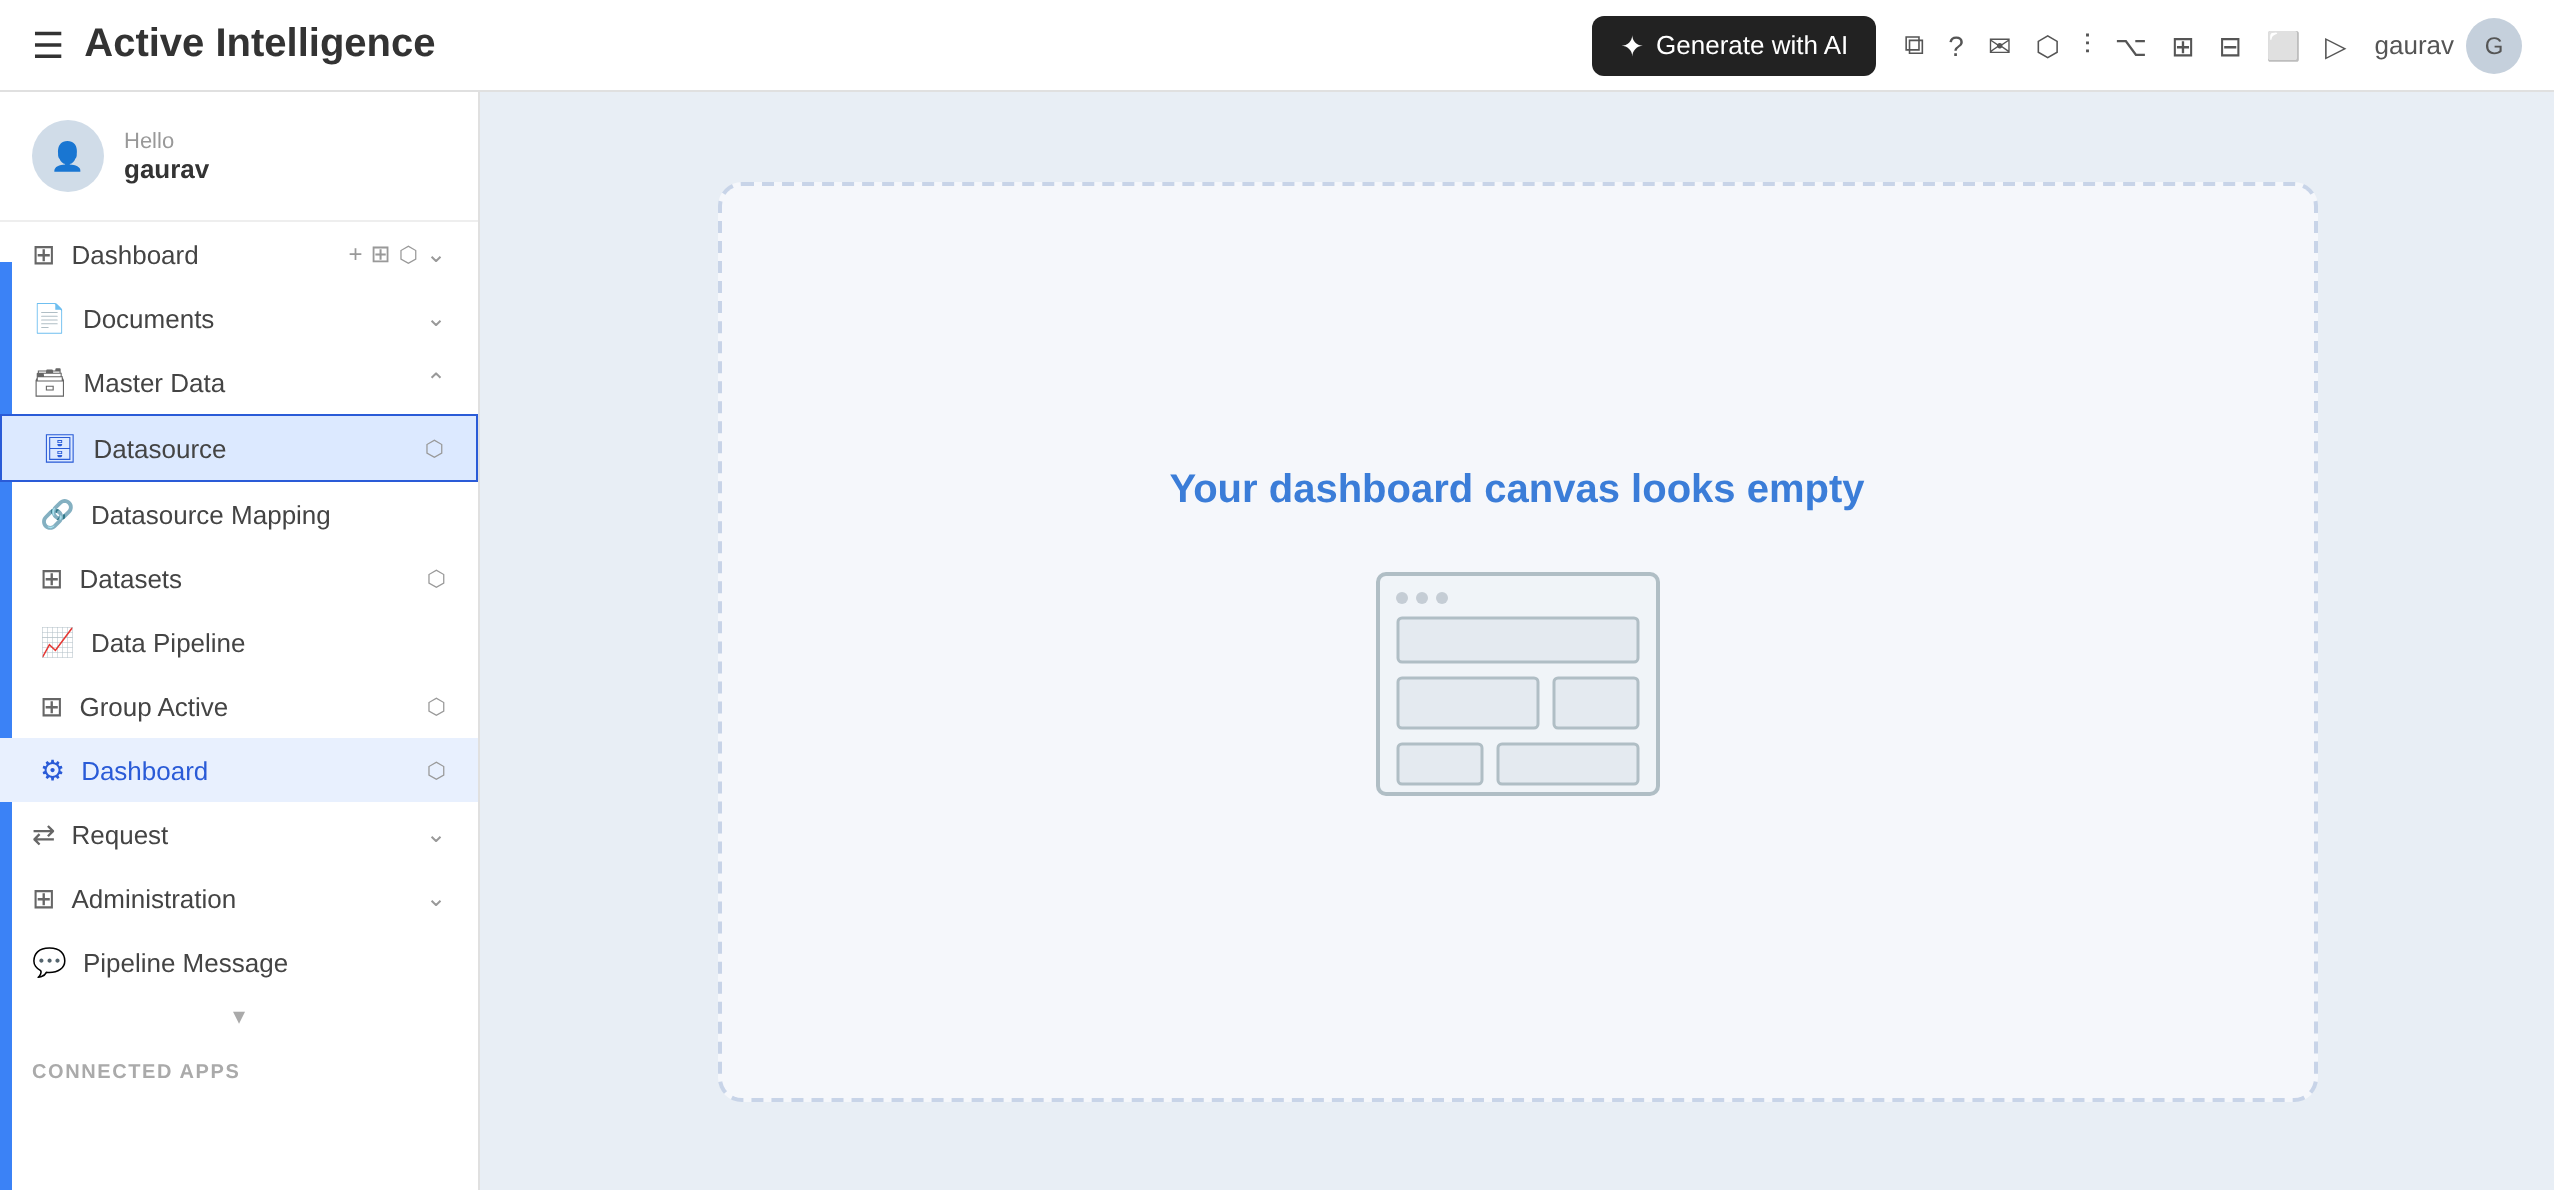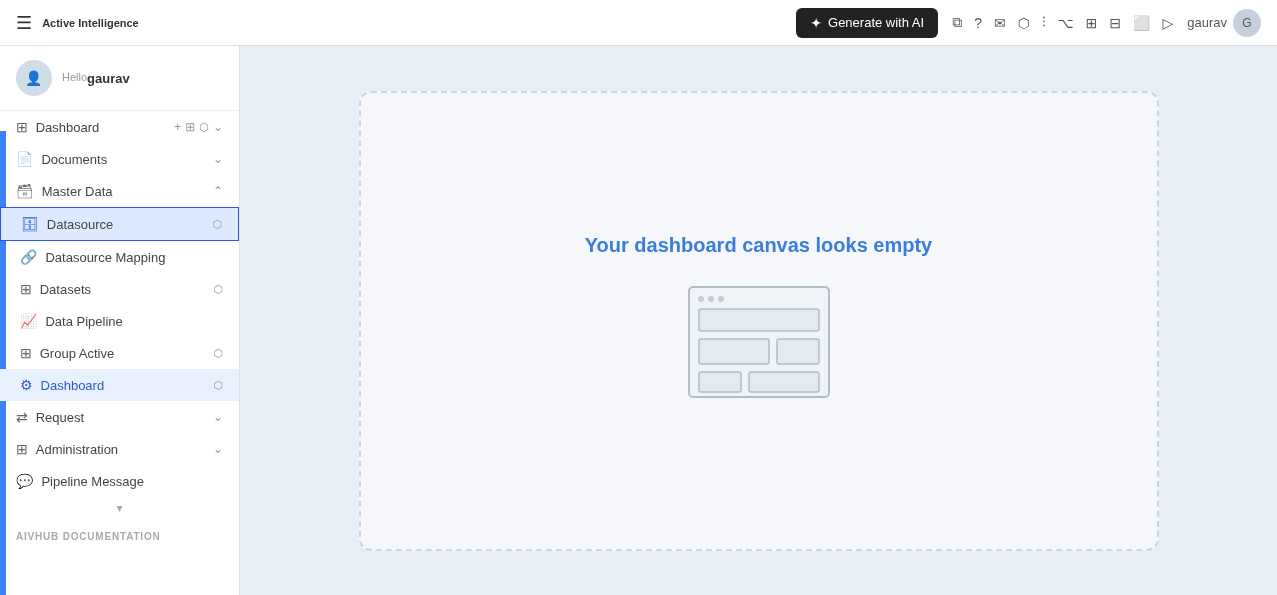--- a/index.html
+++ b/index.html
@@ -6,21 +6,21 @@
     body { font-family: -apple-system, BlinkMacSystemFont, 'Segoe UI', sans-serif; background: #f0f4f8; display: flex; flex-direction: column; height: 595px; overflow: hidden; }
 
     
     .topbar {
       display: flex; align-items: center; justify-content: space-between;
       background: #fff; border-bottom: 1px solid #e0e0e0;
       padding: 0 16px; height: 46px; flex-shrink: 0;
     }
     .topbar-left { display: flex; align-items: center; gap: 10px; }
     .topbar-left .hamburger { font-size: 18px; cursor: pointer; color: #333; }
-    .topbar-left .app-title { font-size: 11px; font-weight: 600; color: #333; }
+    .topbar-left .app-title { font-size: 20px; font-weight: 600; color: #333; }
     .topbar-right { display: flex; align-items: center; gap: 10px; }
     .user-info { display: flex; align-items: center; gap: 6px; font-size: 13px; color: #555; }
     .avatar-sm { width: 28px; height: 28px; border-radius: 50%; background: #c5d0dc; display: flex; align-items: center; justify-content: center; font-size: 12px; color: #555; }
 
     
     .app-body { display: flex; flex: 1; overflow: hidden; }
 
     
     .sidebar {
       width: 240px; background: #fff; border-right: 1px solid #e0e0e0;
@@ -30,21 +30,21 @@
     .sidebar-inner { flex: 1; overflow-y: auto; overflow-x: hidden; }
     .sidebar-inner::-webkit-scrollbar { width: 4px; }
     .sidebar-inner::-webkit-scrollbar-thumb { background: #ccc; border-radius: 2px; }
 
     
     .user-profile {
       display: flex; align-items: center; gap: 10px;
       padding: 14px 16px; border-bottom: 1px solid #eee;
     }
     .avatar-lg { width: 36px; height: 36px; border-radius: 50%; background: #d0dce8; display: flex; align-items: center; justify-content: center; font-size: 14px; color: #666; flex-shrink: 0; }
-    .user-greet { display: flex; }
+    .user-greet { display: flex; flex-direction: column; }
     .user-greet .hello { font-size: 11px; color: #999; }
     .user-greet .username { font-size: 13px; font-weight: 600; color: #333; }
     .nav-item {
       display: flex; align-items: center; justify-content: space-between;
       padding: 8px 16px; cursor: pointer; font-size: 13px; color: #444;
       position: relative;
     }
     .nav-item.active { background: #e8f0fe; color: #2a5bd7; }
     .nav-item.highlighted { background: #dce9ff; border: 1.5px solid #2a5bd7; }
     .nav-item-left { display: flex; align-items: center; gap: 8px; }
@@ -249,22 +249,22 @@
 
       <div class="nav-item">
         <div class="nav-item-left">
           <span class="nav-icon">💬</span>
           <span>Pipeline Message</span>
         </div>
       </div>
 
       <div class="scroll-arrow">▾</div>
 
-
-      <div class="sidebar-section-label">AIVHUB DOCUMENTATION</div>
+      <div class="sidebar-section-label">CONNECTED APPS</div>
+
 
     </div>
   </div>
 
   <div class="main-content">
 
     <div class="canvas-area">
 
       <span class="canvas-message">Your dashboard canvas looks empty</span>
 

